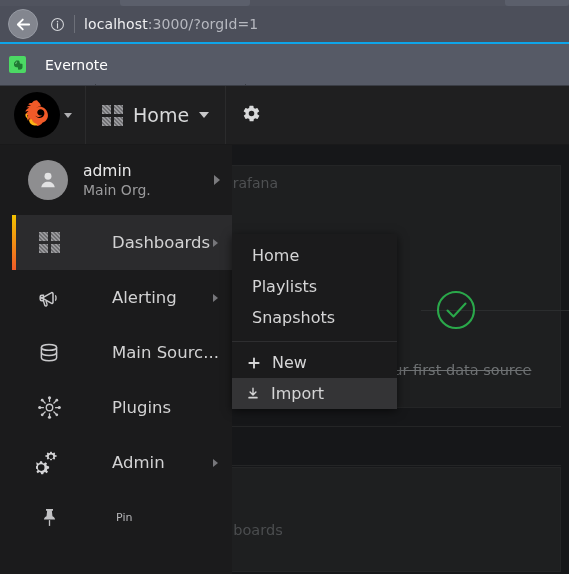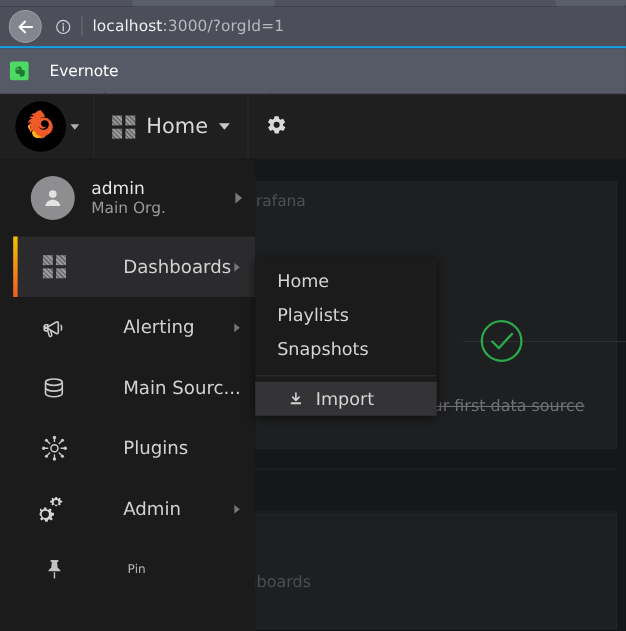--- a/index.html
+++ b/index.html
@@ -420,22 +420,30 @@
     </div>
     <div class="fly-item">
       <span class="fly-label">Playlists</span>
     </div>
     <div class="fly-item">
       <span class="fly-label">Snapshots</span>
     </div>
 
     <div class="fly-divider"></div>
 
-
-    <div class="fly-item highlight" style="padding-left:28px">
+    <div class="fly-item" style="padding-left:13px">
+      <span class="fly-ico">
+        <svg width="14" height="14" viewBox="0 0 24 24">
+          <path d="M12 4v16M4 12h16" stroke="#d5d5d6" stroke-width="3.2" stroke-linecap="round"></path>
+        </svg>
+      </span>
+      <span class="fly-label">New</span>
+    </div>
+
+    <div class="fly-item highlight" style="padding-left:12px">
       <span class="fly-ico">
         <svg width="14" height="15" viewBox="0 0 24 24">
           <path d="M12 3v10M7 9.5l5 5 5-5" fill="none" stroke="#d5d5d6" stroke-width="2.4" stroke-linecap="round" stroke-linejoin="round"></path>
           <rect x="4" y="17.5" width="16" height="3" rx="1" fill="#d5d5d6"></rect>
         </svg>
       </span>
       <span class="fly-label">Import</span>
     </div>
   </div>
 

